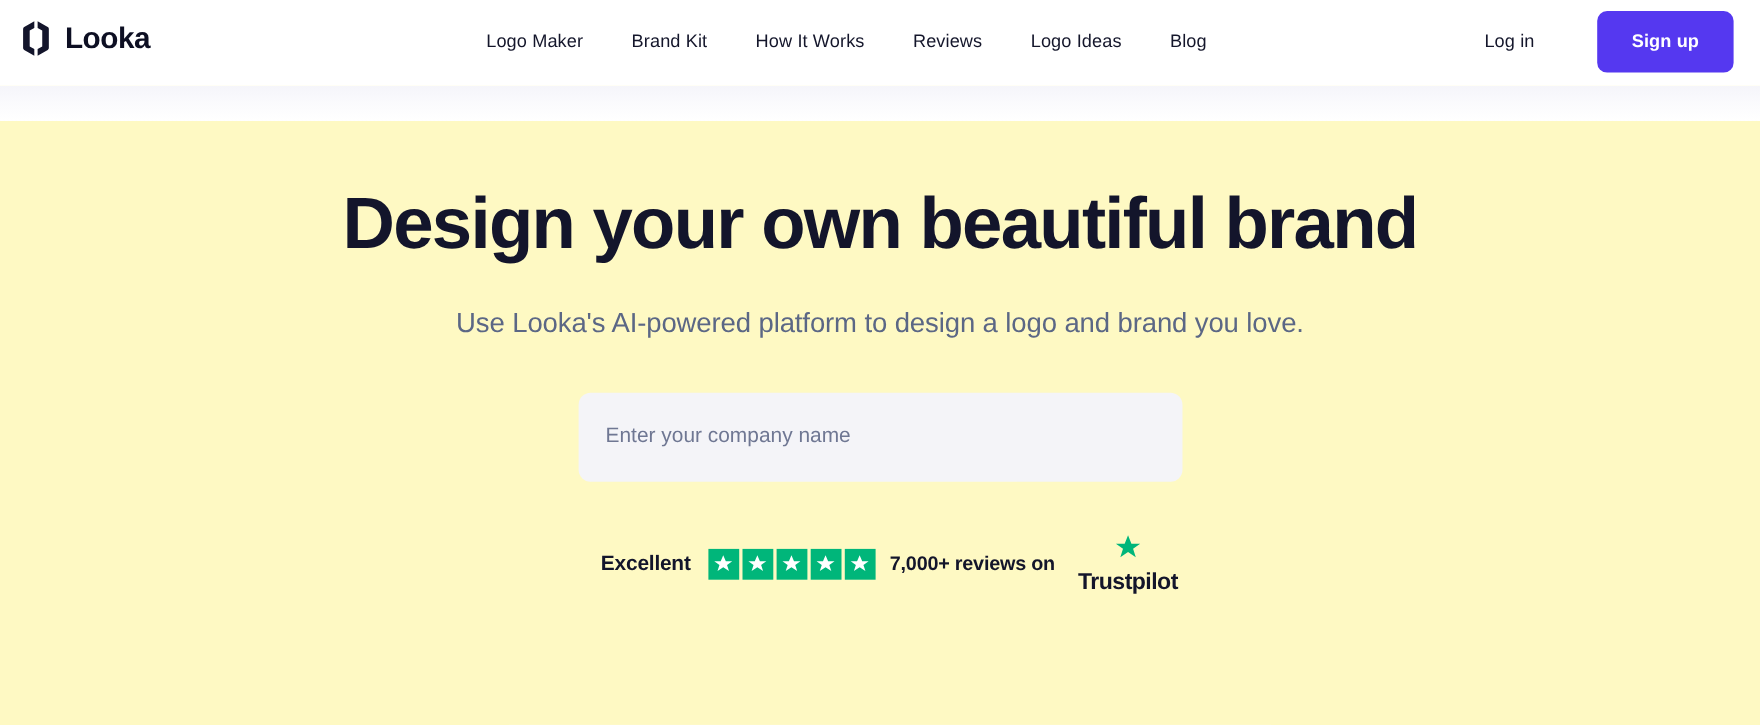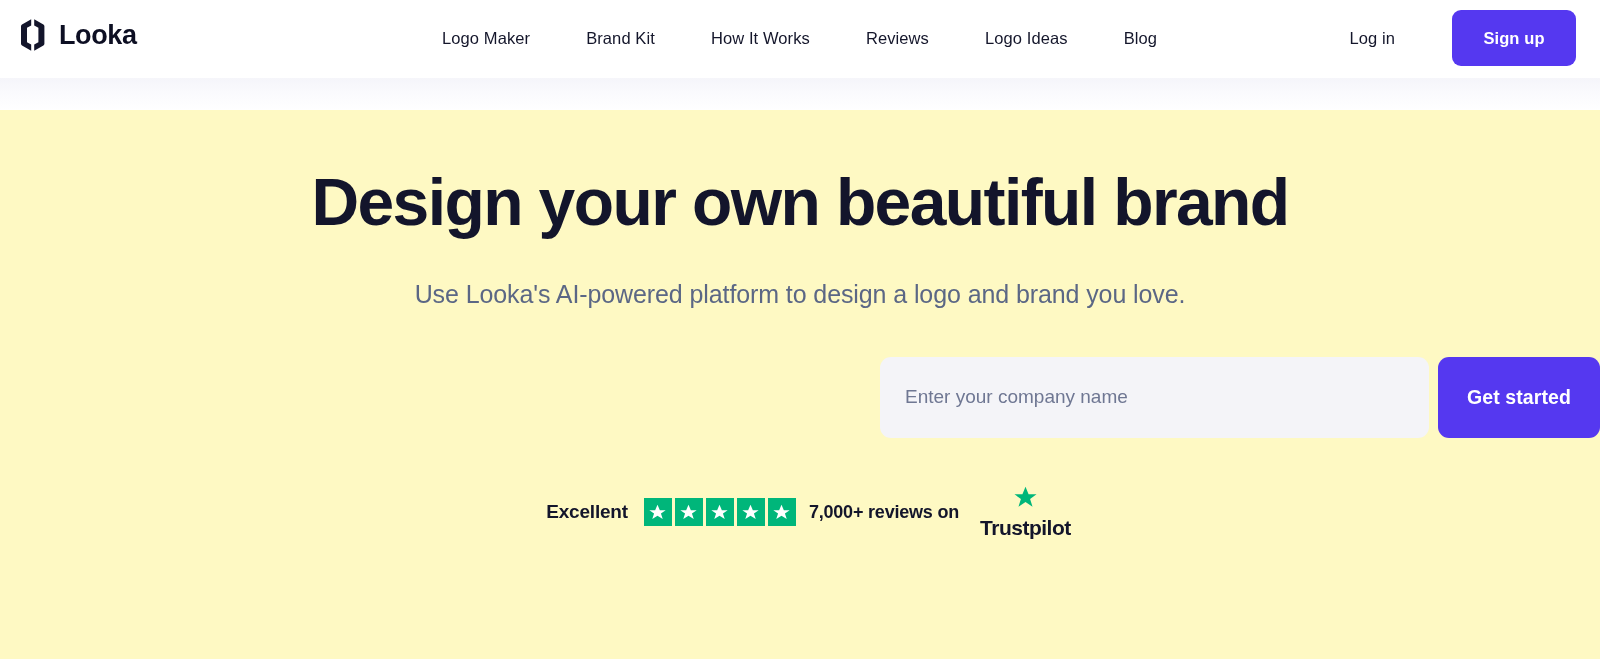--- a/index.html
+++ b/index.html
@@ -53,21 +53,21 @@
     letter-spacing: -0.4px;
     line-height: 1;
   }
 
   .nav {
     position: absolute;
     left: 442px;
     top: 25px;
     display: flex;
     align-items: flex-start;
-    gap: 12px;
+    gap: 0px;
   }
   .nav-item {
     font-size: 16.5px;
     color: #14162b;
     padding: 0 22px;
     line-height: 26px;
     white-space: nowrap;
     cursor: pointer;
     letter-spacing: 0.1px;
   }
@@ -136,21 +136,21 @@
     font-size: 25px;
     color: #5b6785;
     font-weight: 400;
     letter-spacing: -0.1px;
   }
 
   
   .cta-row {
     margin-top: 48px;
     display: flex;
-    justify-content: flex-end;
+    justify-content: center;
     align-items: stretch;
     gap: 9px;
   }
   .company-input {
     width: 549px;
     height: 81px;
     background: #f4f4f8;
     border: none;
     border-radius: 11px;
     padding: 0 25px;
@@ -263,21 +263,20 @@
   <div class="header-fade"></div>
 
   <section class="hero">
 
     <h1 class="headline">Design your own beautiful brand</h1>
 
     <p class="subhead">Use Looka's AI-powered platform to design a logo and brand you love.</p>
 
     <div class="cta-row">
       <input class="company-input" type="text" placeholder="Enter your company name" style="">
-      <button class="get-started-btn">Get started</button>
     </div>
 
     <div class="trustpilot">
       <span class="tp-excellent">Excellent</span>
 
       <span class="tp-stars">
         <span class="tp-star-box">
           <svg width="19" height="19" viewBox="0 0 24 24">
               <path fill="#ffffff" d="M12 2.2 14.95 9.05 22.3 9.05 16.35 13.35 18.6 20.3 12 16.1 5.4 20.3 7.65 13.35 1.7 9.05 9.05 9.05Z"></path>
             </svg>

